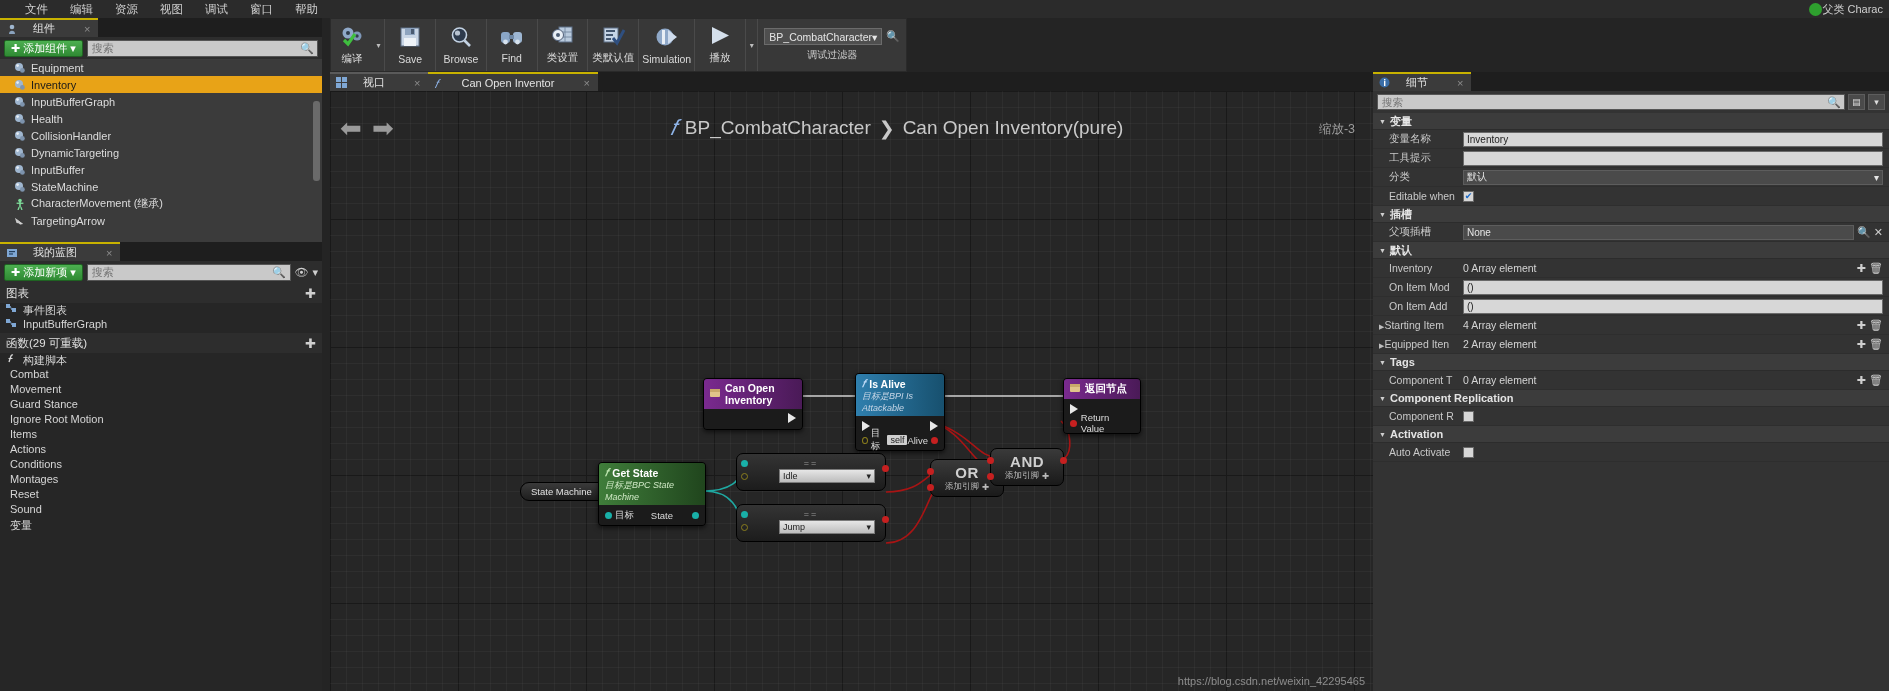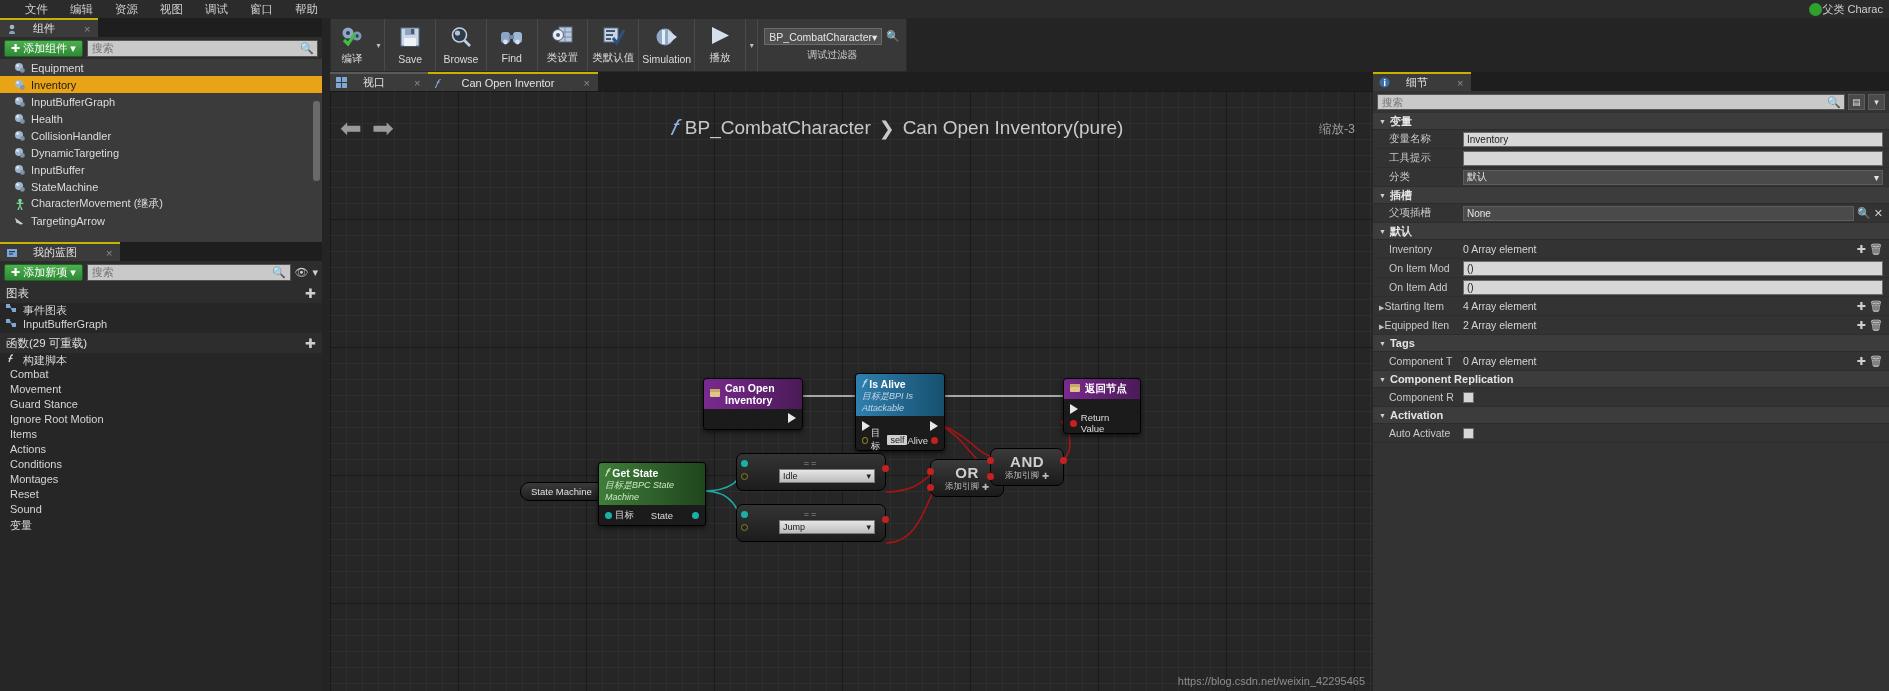--- a/index.html
+++ b/index.html
@@ -744,20 +744,26 @@
         </div>
         <div class="drow">
           <div class="dlab">分类</div>
           <div class="dval">
             <div class="ddown">
               <span>默认</span>
               <span>▾</span>
             </div>
           </div>
         </div>
+        <div class="drow">
+          <div class="dlab">Editable when</div>
+          <div class="dval">
+            <div class="cbox">✔</div>
+          </div>
+        </div>
         <div class="sect">
           <span class="tri">▼</span>
           <span>插槽</span>
         </div>
         <div class="drow">
           <div class="dlab">父项插槽</div>
           <div class="dval">
             <div class="tbox dark">None</div>
             <span class="ico">🔍</span>
             <span class="ico">✕</span>

